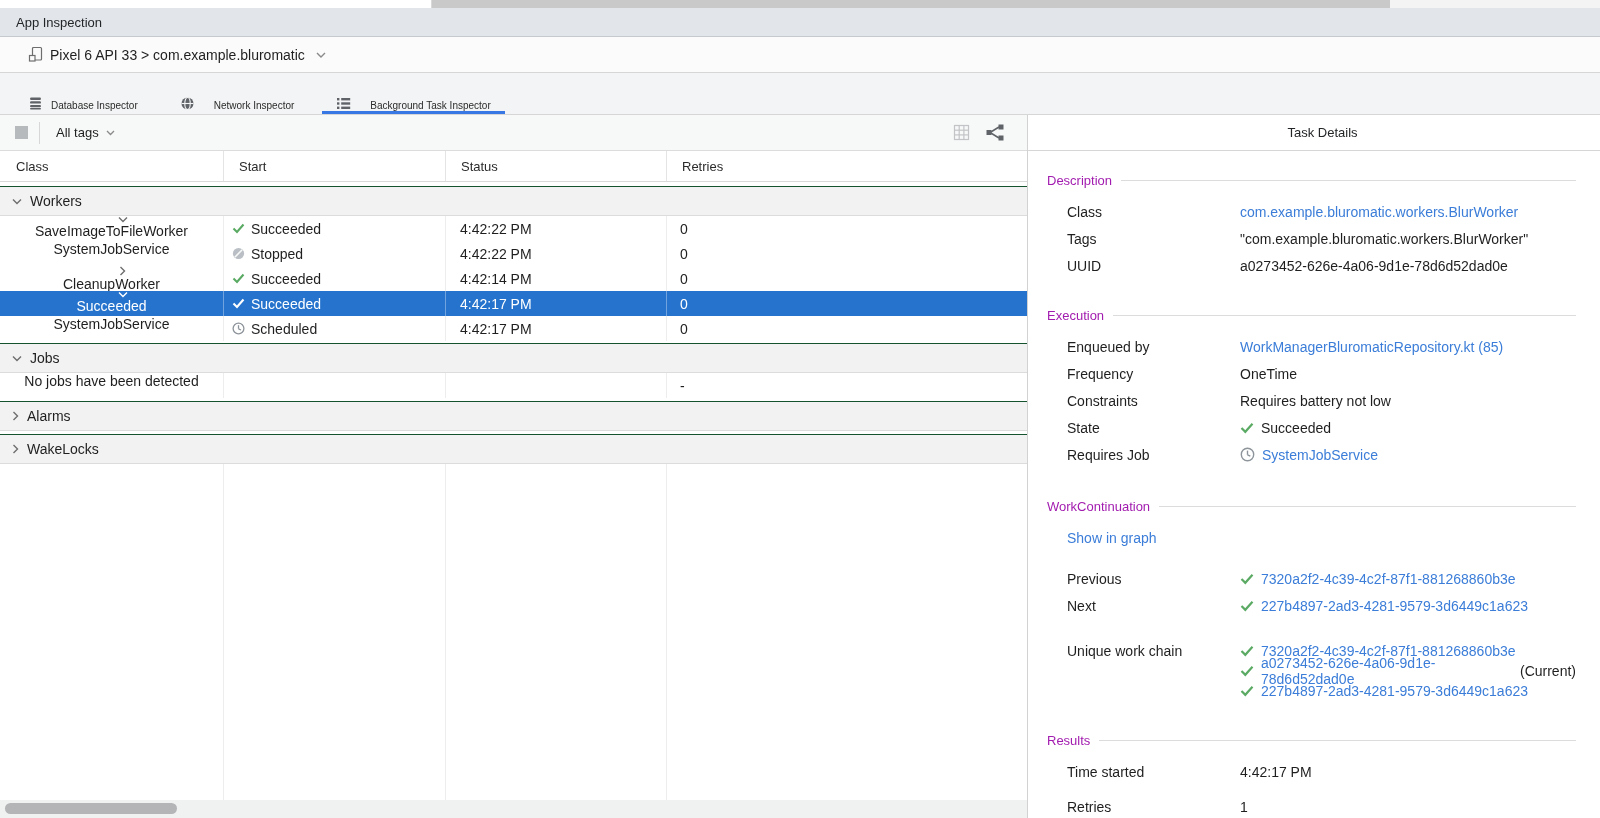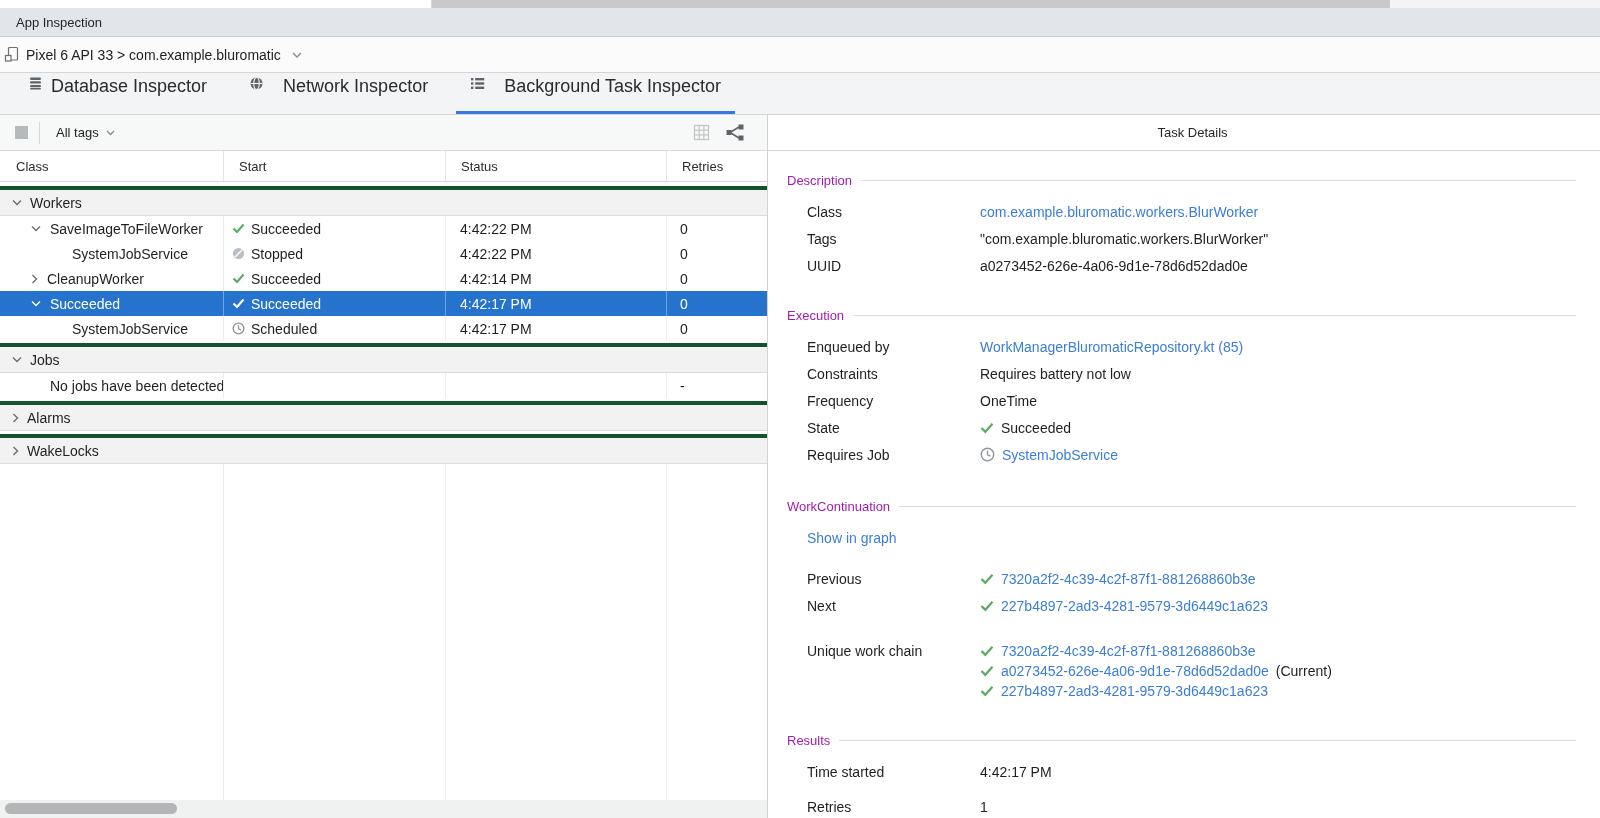--- a/index.html
+++ b/index.html
@@ -19,40 +19,40 @@
 
   
   .app-header {
     height: 29px; background: #e2e6eb; border-bottom: 1px solid #c6cace;
     display: flex; align-items: center; padding-left: 16px; color: #232527;
   }
 
   
   .device-bar {
     height: 36px; background: #fbfbfb; border-bottom: 1px solid #d6d6d6;
-    display: flex; align-items: center; padding-left: 4px; gap: 5px; font-size: 14px;
+    display: flex; align-items: center; padding-left: 28px; gap: 5px; font-size: 14px;
   }
   .device-bar .chev { margin-left: 6px; }
 
   
   .tabs-row {
     height: 42px; background: #f3f4f5; border-bottom: 1px solid #d6d6d6;
     display: flex; align-items: stretch; padding-left: 14px;
   }
   .tab {
-    display: flex; align-items: flex-start; gap: 8px; padding: 0 14px;
-    font-size: 18px; color: #2b2b2b; border-bottom: 3px solid transparent; padding-top: 3px;
+    display: flex; align-items: flex-end; gap: 8px; padding: 0 14px;
+    font-size: 10px; color: #2b2b2b; border-bottom: 3px solid transparent; padding-top: 3px;
     cursor: pointer;
   }
   .tab + .tab { margin-left: 14px; gap: 19px; }
   .tab.selected { border-bottom-color: #3878e4; }
 
   
   .main { display: flex; height: 703px; overflow: hidden; }
-  .left-panel { width: 768px; border-right: 1px solid #d2d2d2; display: flex; flex-direction: column; background: #fff; }
+  .left-panel { width: 1028px; border-right: 1px solid #d2d2d2; display: flex; flex-direction: column; background: #fff; }
   .right-panel { flex: 1; display: flex; flex-direction: column; background: #fff; }
 
   
   .left-toolbar {
     height: 36px; background: #f7f8f8; border-bottom: 1px solid #dcdcdc;
     display: flex; align-items: center; padding: 0 12px;
   }
   .stop-btn { width: 13px; height: 13px; background: #b7babd; margin: 0 11px 0 3px; }
   .tb-sep { width: 1px; height: 22px; background: #d7d7d7; margin-right: 16px; }
   .alltags { display: flex; align-items: center; gap: 7px; cursor: pointer; }
@@ -63,30 +63,30 @@
     height: 31px; background: #fff; border-bottom: 1px solid #d9d9d9;
     display: grid; grid-template-columns: 224px 222px 221px 1fr; align-items: center;
   }
   .col-headers .hcell { height: 100%; display: flex; align-items: center; border-right: 1px solid #e4e4e4; padding-left: 15px; color: #2b2b2b; overflow: hidden; }
   .col-headers .hcell:last-child { border-right: none; }
   .col-headers .hcell:first-child { padding-left: 16px; }
 
   .table-body { flex: 1; display: flex; flex-direction: column; overflow: hidden; }
 
   .group-row {
-    height: 30px; background: #f2f2f2; border-top: 4px solid #14532d; border-bottom: 1px solid #dcdcdc;
+    height: 30px; background: #f2f2f2; border-top: 1px solid #14532d; border-bottom: 1px solid #dcdcdc;
     display: flex; align-items: center; font-size: 14px; cursor: pointer;
   }
   .group-row .gchev { margin: 0 8px 0 12px; }
   .gap2 { height: 2px; } .gap3 { height: 3px; } .gap4 { height: 4px; }
 
   .lrow { display: grid; grid-template-columns: 224px 222px 221px 1fr; height: 25px; font-size: 14px; cursor: default; }
   .lrow .cell { display: flex; align-items: center; overflow: hidden; white-space: nowrap; border-right: 1px solid #ededed; height: 100%; }
   .lrow .cell:last-child { border-right: none; }
-  .cell.c-class { padding-left: 0; }
+  .cell.c-class { padding-left: 0; flex-direction: column; }
   .cell.c-status { padding-left: 8px; gap: 6px; }
   .cell.c-start { padding-left: 14px; text-align: center; }
   .cell.c-retries { padding-left: 13px; }
   .rchev { margin: 0 9px 0 31px; flex: none; }
   .indent2 { width: 72px; flex: none; }
   .indent1 { width: 50px; flex: none; }
 
   .lrow.selected { background: #2573cd; color: #fff; }
   .lrow.selected .cell { border-right-color: rgba(255,255,255,0.35); }
 
@@ -471,29 +471,29 @@
           <span class="rule"></span>
         </div>
         <div class="rows-m">
           <div class="drow">
             <span class="dlabel">Enqueued by</span>
             <span class="dvalue">
                 <a class="link">WorkManagerBluromaticRepository.kt (85)</a>
               </span>
           </div>
           <div class="drow">
+            <span class="dlabel">Frequency</span>
+            <span class="dvalue">
+                <span>OneTime</span>
+              </span>
+          </div>
+          <div class="drow">
             <span class="dlabel">Constraints</span>
             <span class="dvalue">
                 <span>Requires battery not low</span>
-              </span>
-          </div>
-          <div class="drow">
-            <span class="dlabel">Frequency</span>
-            <span class="dvalue">
-                <span>OneTime</span>
               </span>
           </div>
           <div class="drow">
             <span class="dlabel">State</span>
             <span class="dvalue">
               <span class="muted-icon">
                 <svg width="14" height="12" viewBox="0 0 14 12">
                     <path d="M1.5 6 L5.3 9.8 L12.5 1.8" fill="none" stroke="#5aaa64" stroke-width="2.2"></path>
                   </svg>
               </span>

